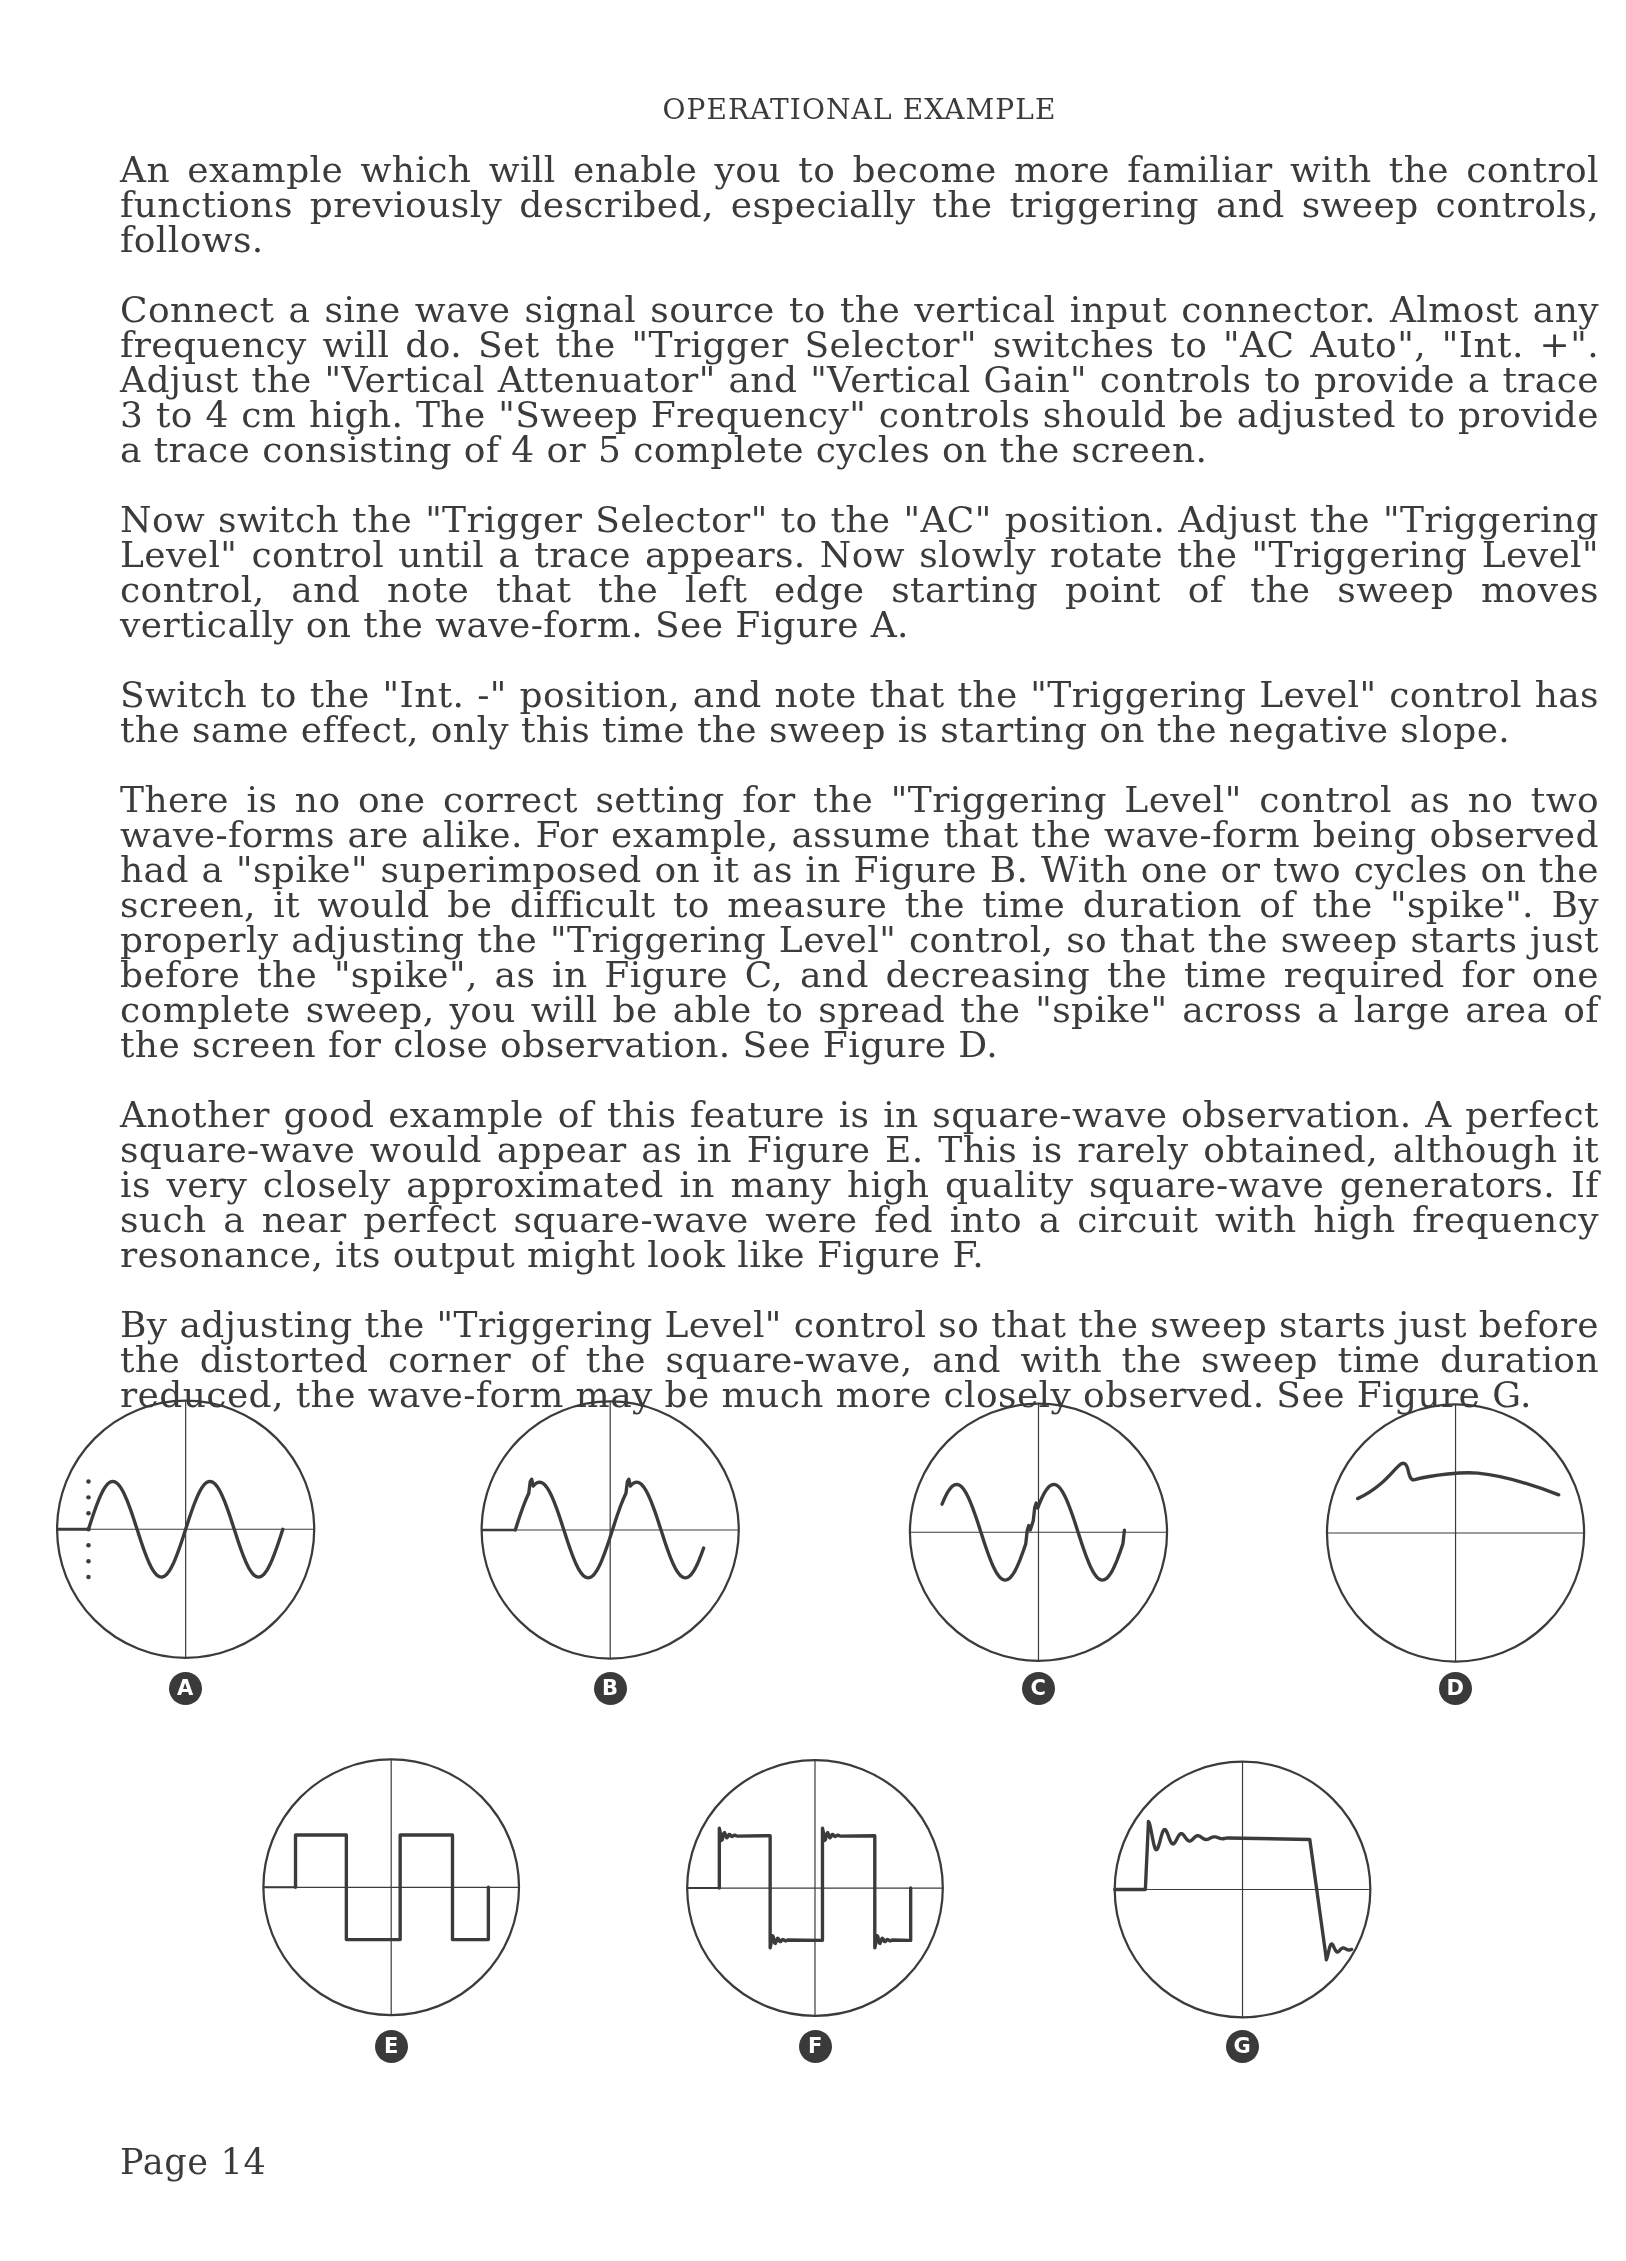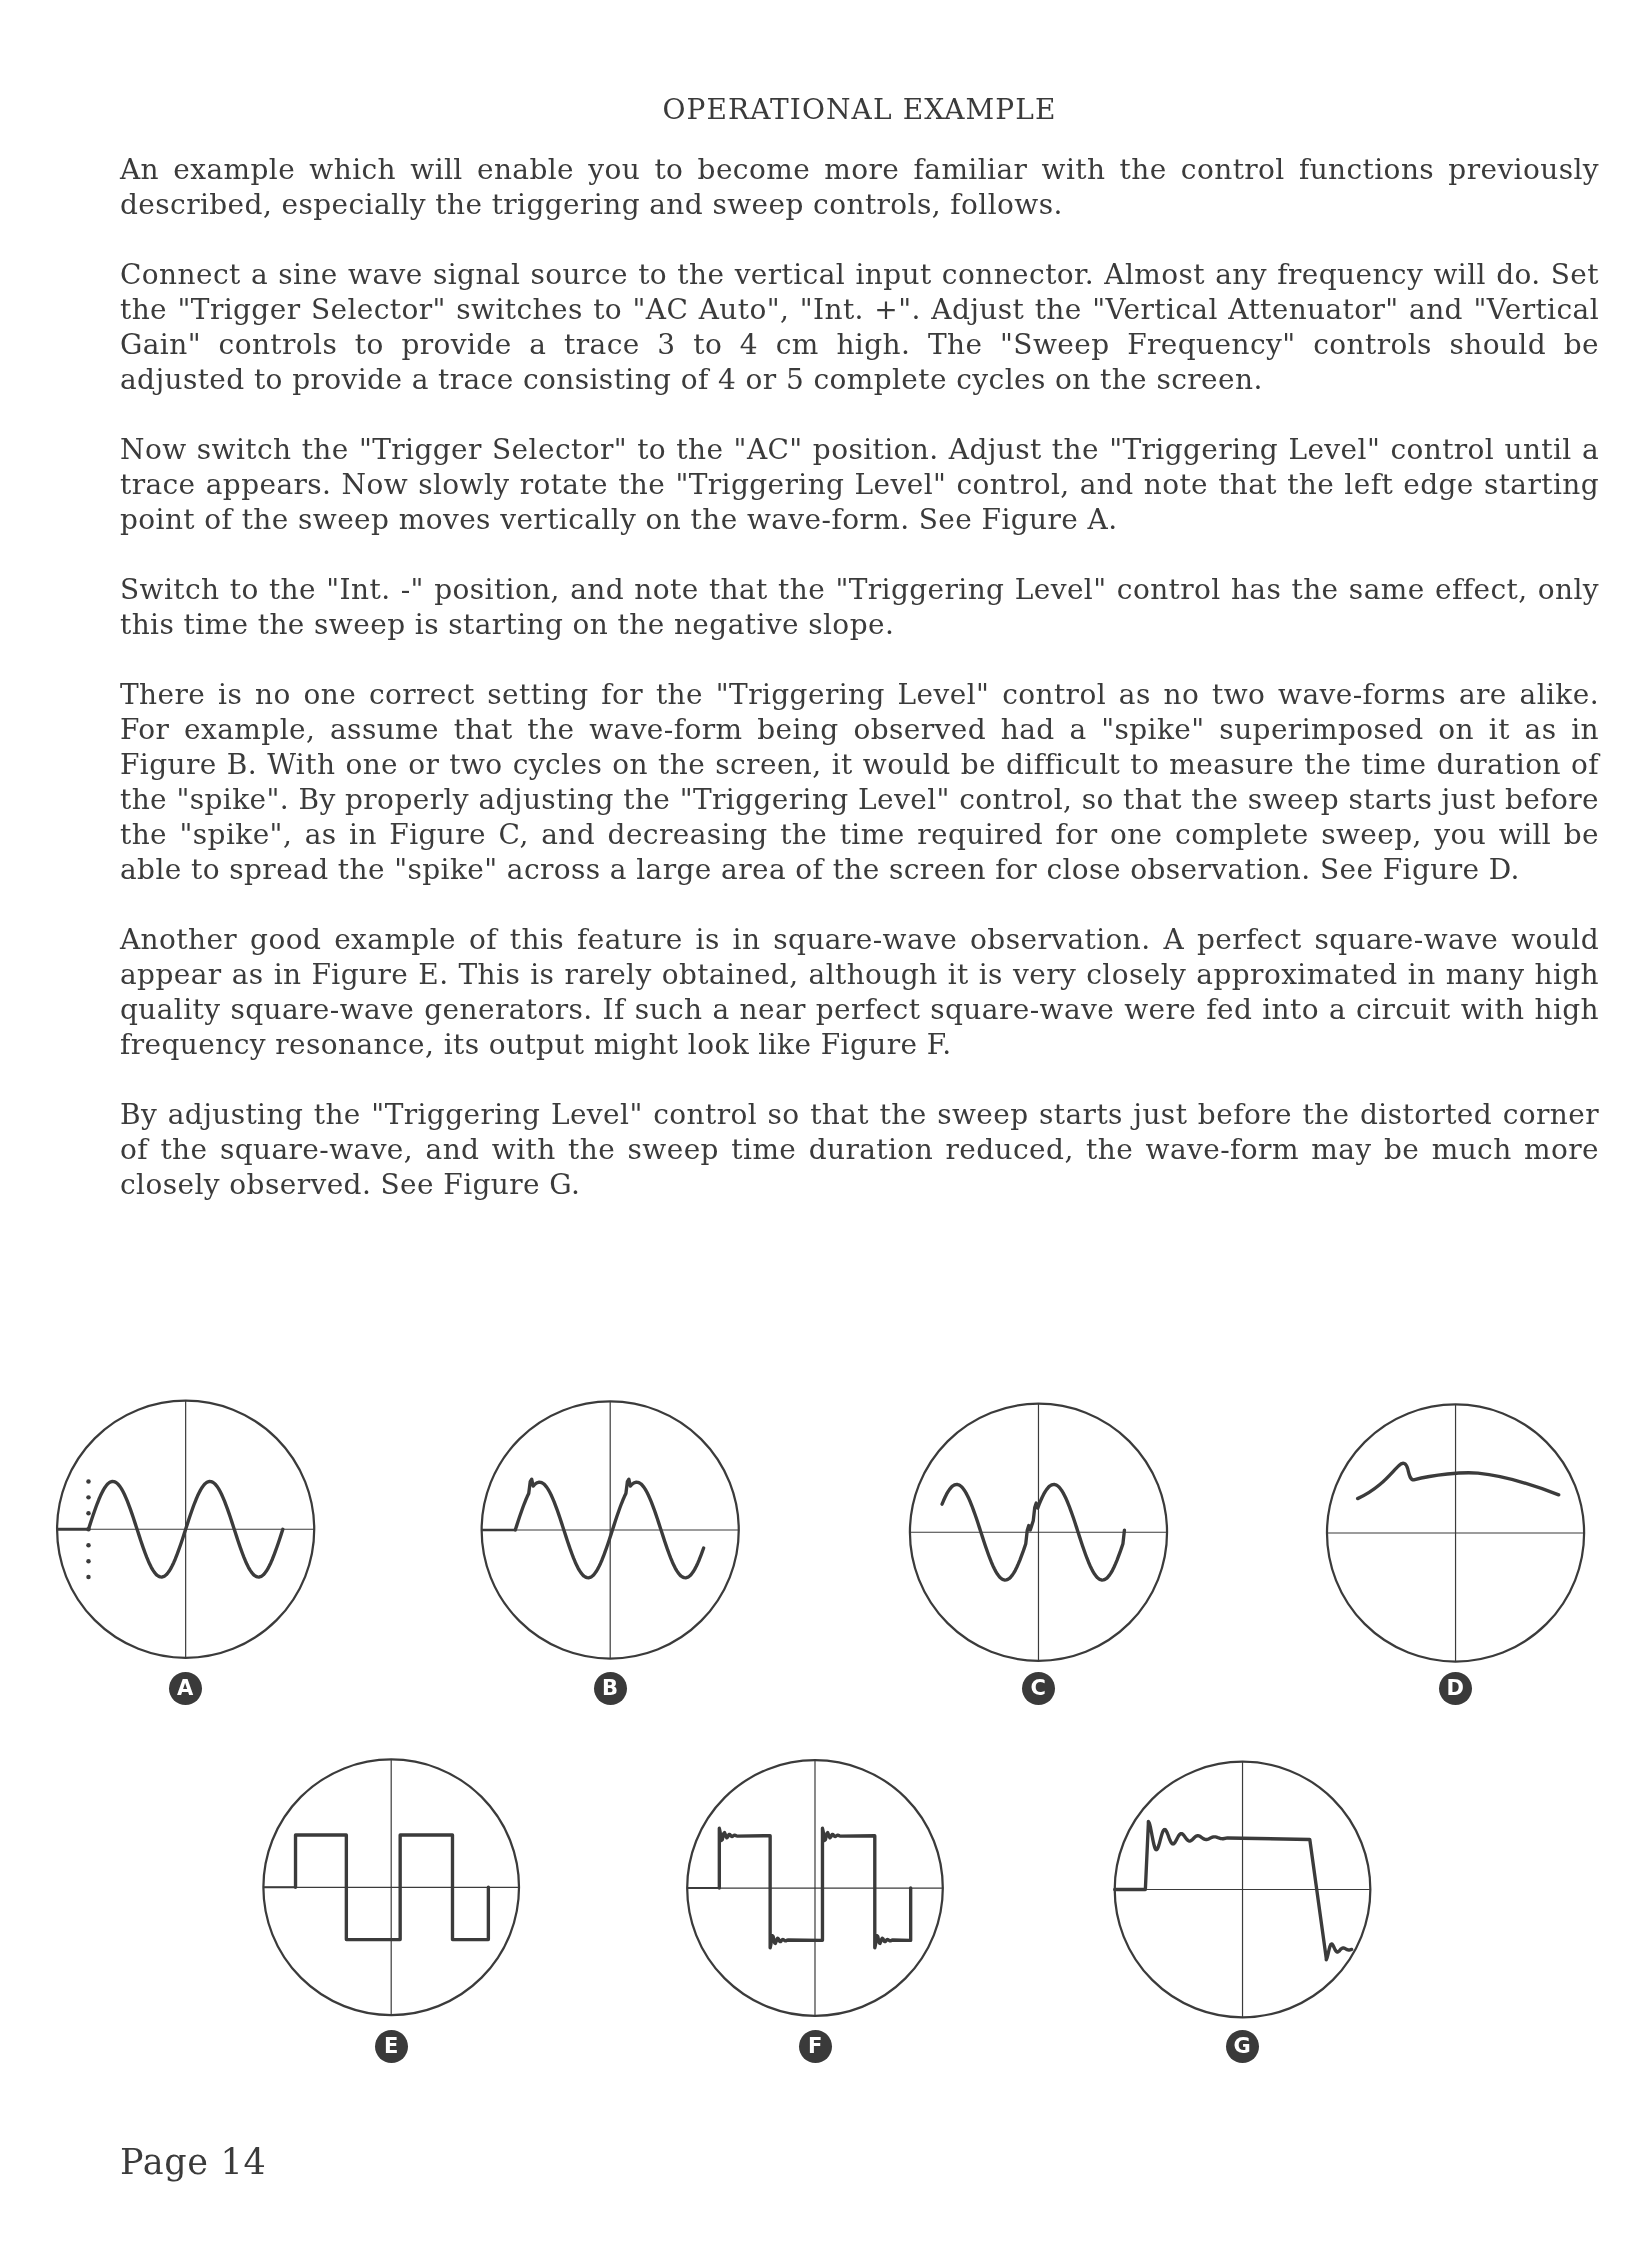--- a/index.html
+++ b/index.html
@@ -27,21 +27,21 @@
     margin: 0;
   }
   .body-text {
     position: absolute;
     left: 120px;
     width: 1479px;
     top: 152px;
   }
   .para {
     margin: 0 0 35px 0;
-    font-size: 28px;
+    font-size: 36px;
     line-height: 35px;
     letter-spacing: 0.4px;
     text-align: justify;
     text-align-last: left;
   }
   .figures {
     position: absolute;
     left: 0;
     top: 0;
     width: 1627px;

